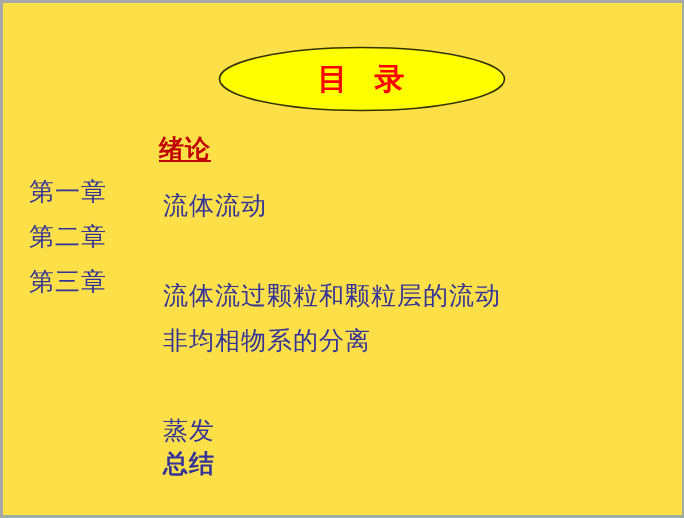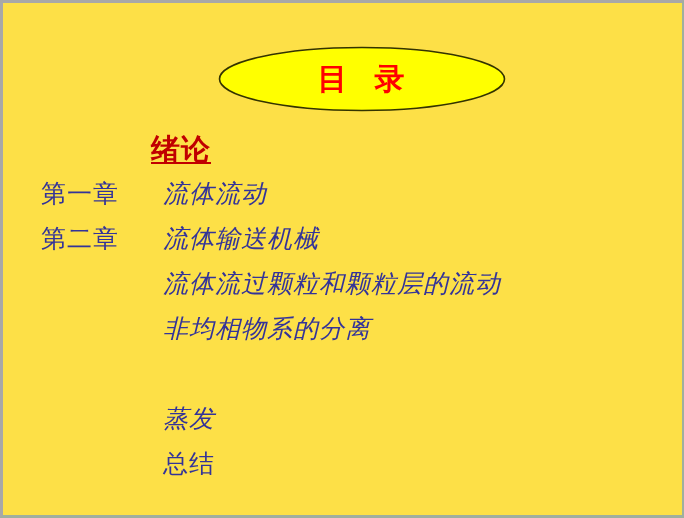--- a/index.html
+++ b/index.html
@@ -68,61 +68,60 @@
     width: 684px;
   }
   .row {
     position: relative;
     height: 45px;
     line-height: 45px;
     white-space: nowrap;
   }
   .ch-label {
     position: absolute;
-    left: 38px;
+    left: 26px;
     top: 0;
     color: #333399;
-    font-family: Liberation Sans, sans-serif;
+    font-family: Liberation Mono, monospace;
     font-size: 25px;
     letter-spacing: 1px;
   }
   .ch-title {
     position: absolute;
     left: 160px;
-    top: 0;
+    top: 12px;
     color: #333399;
     font-family: "DejaVu Serif", "Liberation Serif", serif;
     font-size: 25px;
     letter-spacing: 1px;
-    font-style: italic;
   }
   .row.preface {
     height: 44px;
     line-height: 44px;
   }
   .preface-text {
     position: absolute;
-    left: 148px;
+    left: 156px;
     top: 0;
     color: #C00000;
     font-family: "DejaVu Serif", "Liberation Serif", serif;
-    font-size: 29px;
+    font-size: 25px;
     font-weight: 700;
     letter-spacing: 1px;
     text-decoration: underline;
     text-underline-offset: 3px;
   }
   .summary-text {
     position: absolute;
     left: 160px;
     top: 0;
     color: #333399;
     font-family: "DejaVu Serif", "Liberation Serif", serif;
     font-size: 25px;
-    font-weight: 400;
+    font-weight: 700;
     letter-spacing: 1px;
     text-align: right;
   }
 </style>
 </head>
 <body>
 
 <div id="slide">
 
   <div id="title-shape">
@@ -138,24 +137,24 @@
       <span class="preface-text">绪论</span>
     </div>
 
     <div class="row">
       <span class="ch-label">第一章</span>
       <span class="ch-title">流体流动</span>
     </div>
 
     <div class="row">
       <span class="ch-label">第二章</span>
-      <span class="ch-title">流体输送机械</span>
     </div>
 
     <div class="row">
+      <span class="ch-label">第三章</span>
       <span class="ch-title">流体流过颗粒和颗粒层的流动</span>
     </div>
 
     <div class="row">
       <span class="ch-title">非均相物系的分离</span>
     </div>
 
     <div class="row">
     </div>
 

